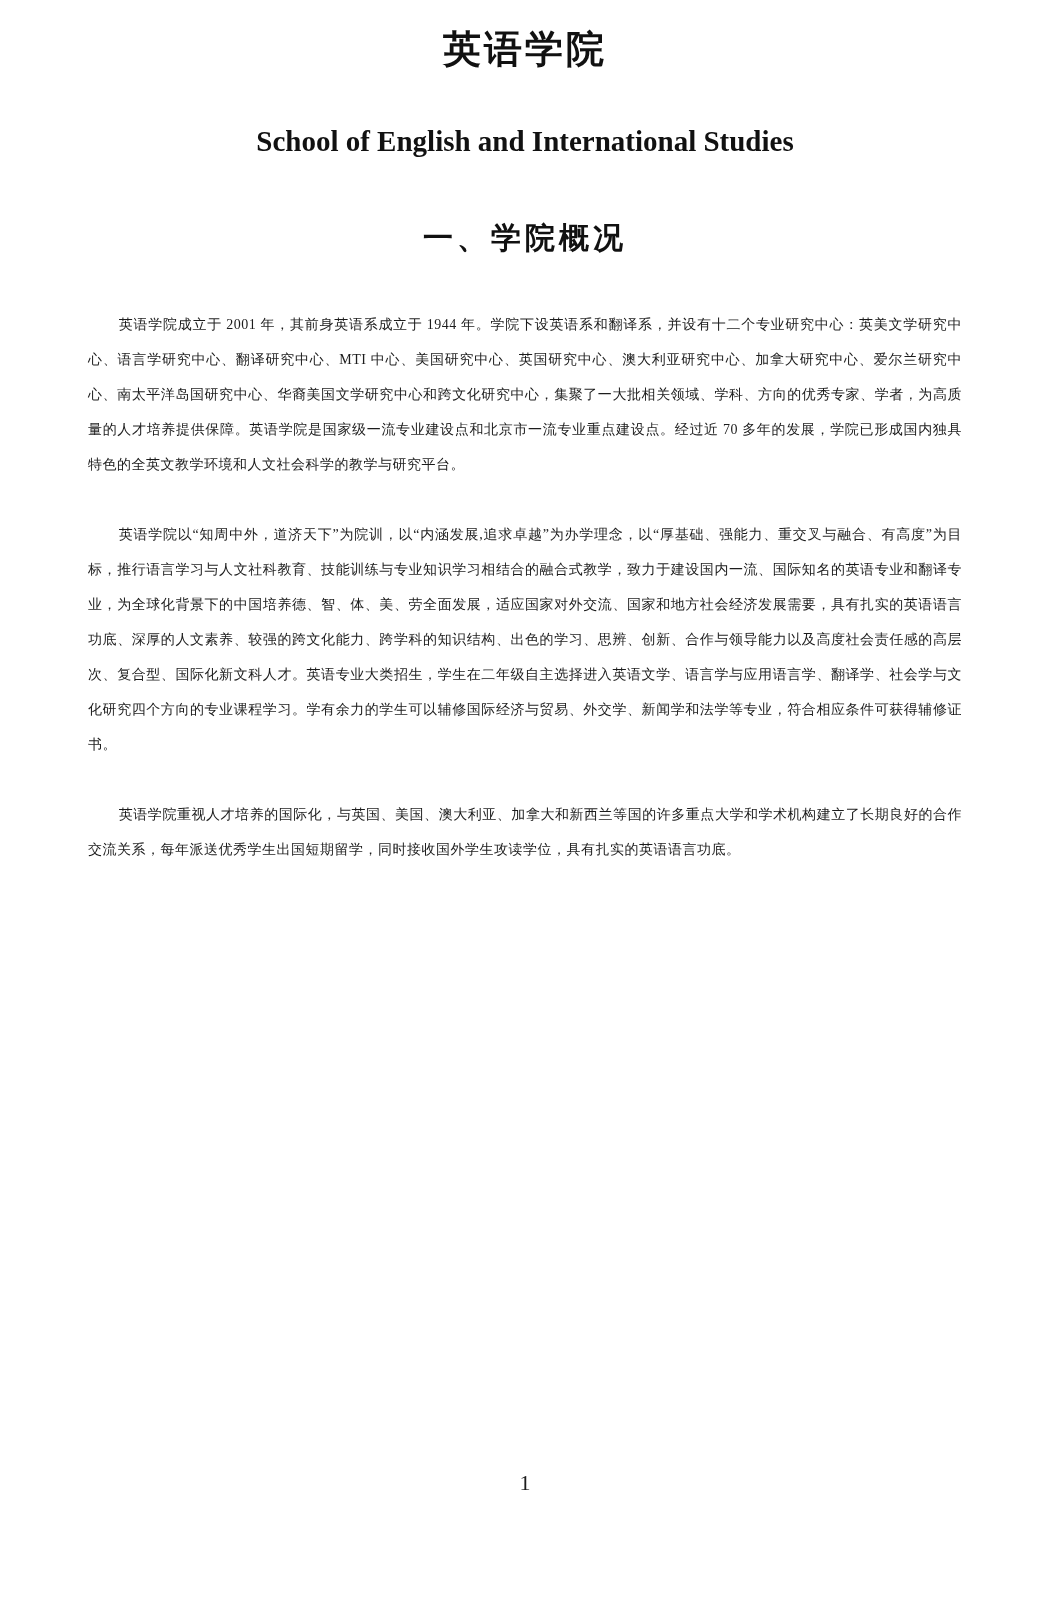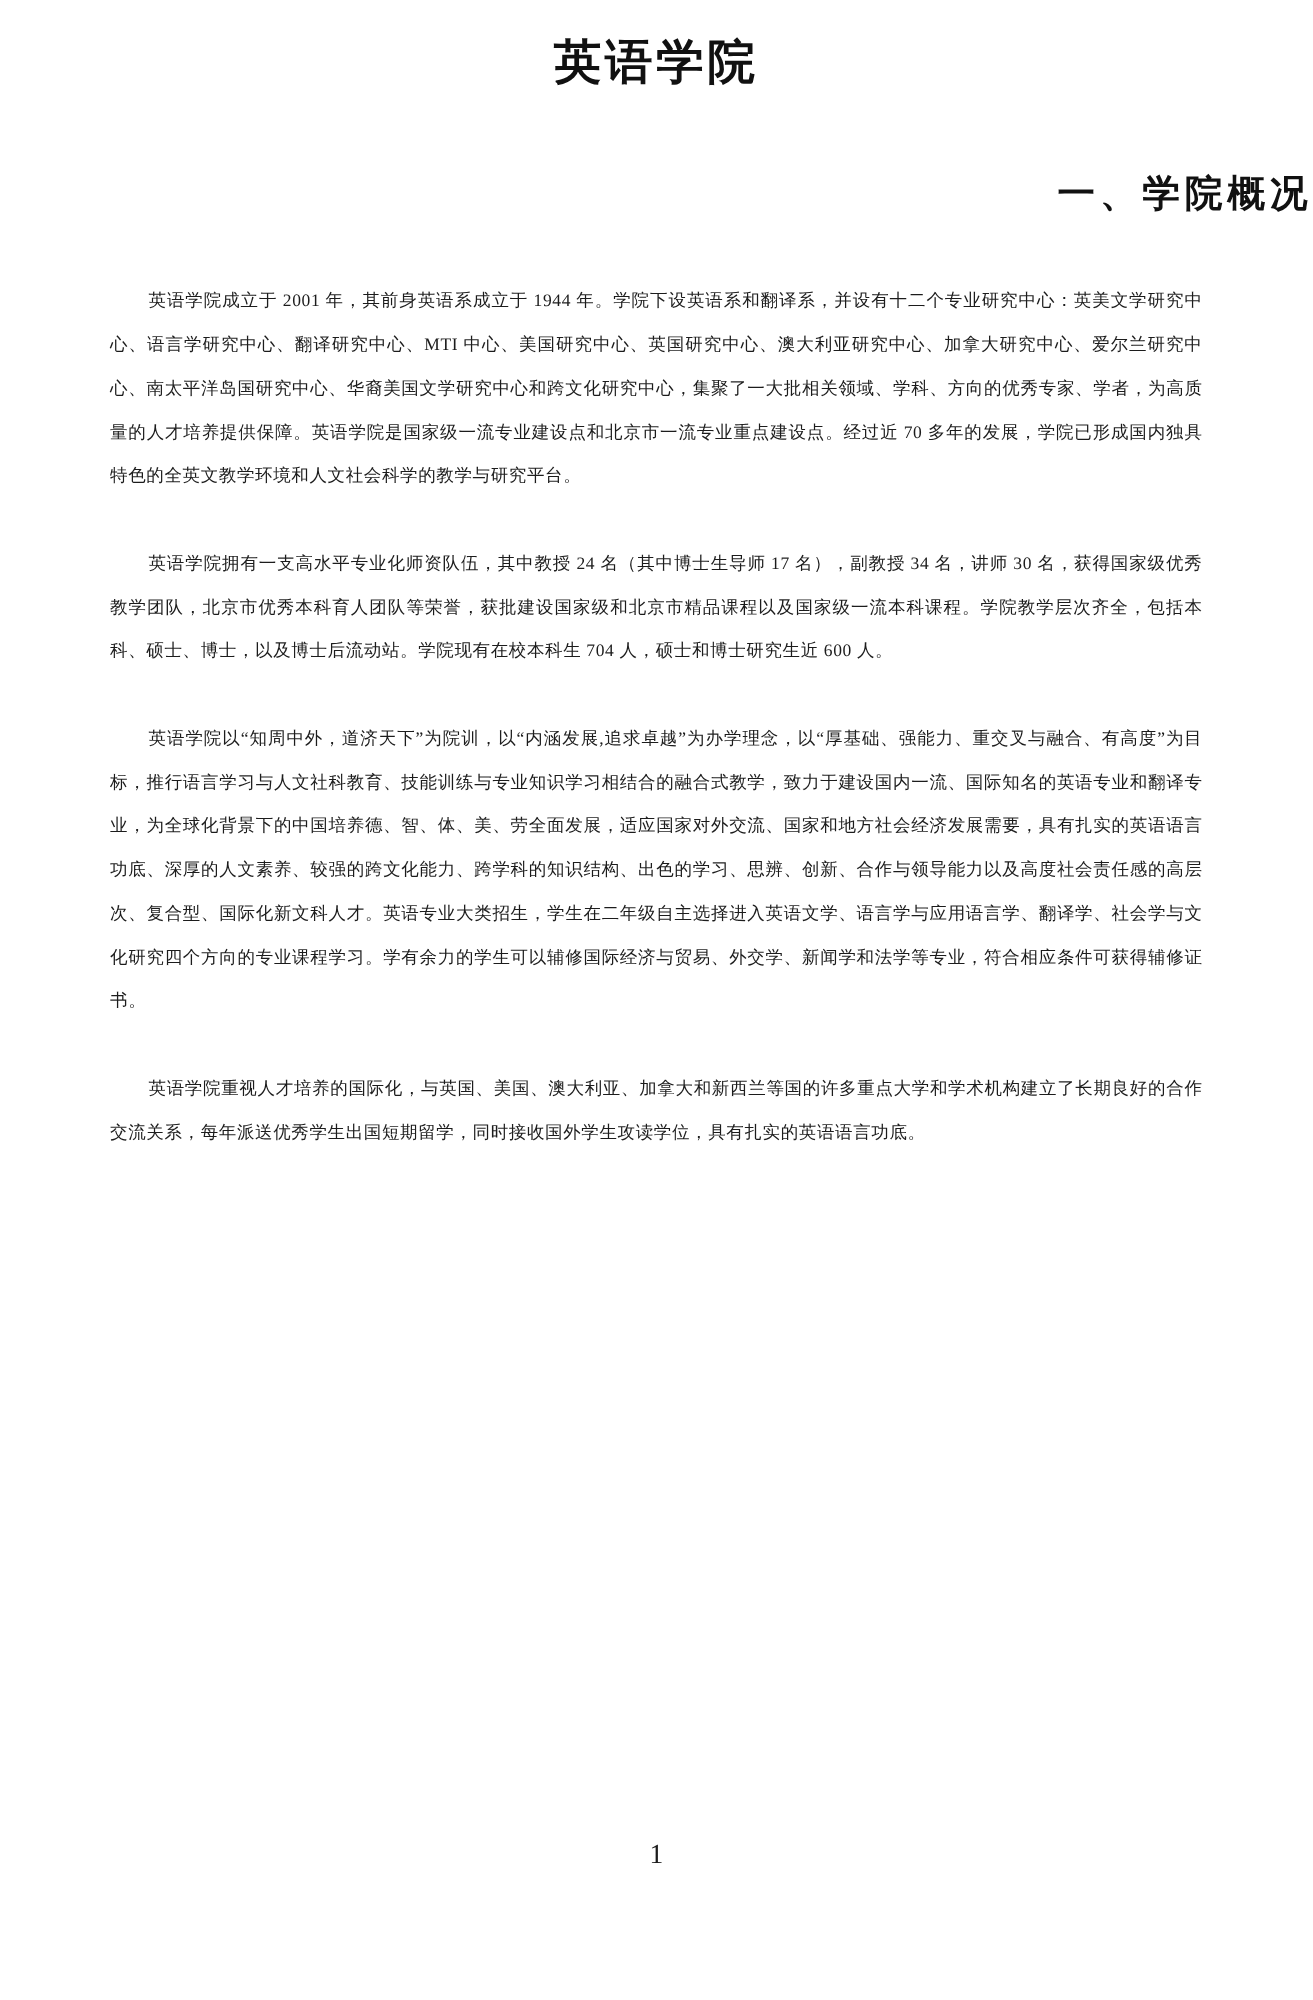--- a/index.html
+++ b/index.html
@@ -26,21 +26,21 @@
   .doc-subtitle {
     margin: 50px 0 0 0;
     text-align: center;
     font-family: "Liberation Serif", "DejaVu Serif", serif;
     font-size: 29px;
     font-weight: 700;
     color: #111111;
   }
   .section-heading {
     margin: 60px 0 0 0;
-    text-align: right;
+    text-align: center;
     font-family: "Liberation Sans", "DejaVu Sans", sans-serif;
     font-size: 30px;
     font-weight: 700;
     letter-spacing: 4px;
     color: #111111;
   }
   .content {
     margin: 48px 88px 0 88px;
   }
   .content p {
@@ -63,25 +63,25 @@
     color: #1c1c1c;
   }
 </style>
 </head>
 <body>
 
 <div class="page">
 
   <h1 class="doc-title">英语学院</h1>
 
+  <h2 class="doc-subtitle">School of English and International Studies</h2>
 
   <h3 class="section-heading">一、学院概况</h3>
 
   <div class="content">
     <p>英语学院成立于 2001 年，其前身英语系成立于 1944 年。学院下设英语系和翻译系，并设有十二个专业研究中心：英美文学研究中心、语言学研究中心、翻译研究中心、MTI 中心、美国研究中心、英国研究中心、澳大利亚研究中心、加拿大研究中心、爱尔兰研究中心、南太平洋岛国研究中心、华裔美国文学研究中心和跨文化研究中心，集聚了一大批相关领域、学科、方向的优秀专家、学者，为高质量的人才培养提供保障。英语学院是国家级一流专业建设点和北京市一流专业重点建设点。经过近 70 多年的发展，学院已形成国内独具特色的全英文教学环境和人文社会科学的教学与研究平台。</p>
-    <p>英语学院拥有一支高水平专业化师资队伍，其中教授 24 名（其中博士生导师 17 名），副教授 34 名，讲师 30 名，获得国家级优秀教学团队，北京市优秀本科育人团队等荣誉，获批建设国家级和北京市精品课程以及国家级一流本科课程。学院教学层次齐全，包括本科、硕士、博士，以及博士后流动站。学院现有在校本科生 704 人，硕士和博士研究生近 600 人。</p>
     <p>英语学院以“知周中外，道济天下”为院训，以“内涵发展,追求卓越”为办学理念，以“厚基础、强能力、重交叉与融合、有高度”为目标，推行语言学习与人文社科教育、技能训练与专业知识学习相结合的融合式教学，致力于建设国内一流、国际知名的英语专业和翻译专业，为全球化背景下的中国培养德、智、体、美、劳全面发展，适应国家对外交流、国家和地方社会经济发展需要，具有扎实的英语语言功底、深厚的人文素养、较强的跨文化能力、跨学科的知识结构、出色的学习、思辨、创新、合作与领导能力以及高度社会责任感的高层次、复合型、国际化新文科人才。英语专业大类招生，学生在二年级自主选择进入英语文学、语言学与应用语言学、翻译学、社会学与文化研究四个方向的专业课程学习。学有余力的学生可以辅修国际经济与贸易、外交学、新闻学和法学等专业，符合相应条件可获得辅修证书。</p>
     <p>英语学院重视人才培养的国际化，与英国、美国、澳大利亚、加拿大和新西兰等国的许多重点大学和学术机构建立了长期良好的合作交流关系，每年派送优秀学生出国短期留学，同时接收国外学生攻读学位，具有扎实的英语语言功底。</p>
   </div>
 
   <div class="page-number">1</div>
 
 </div>
 
 </body></html>

